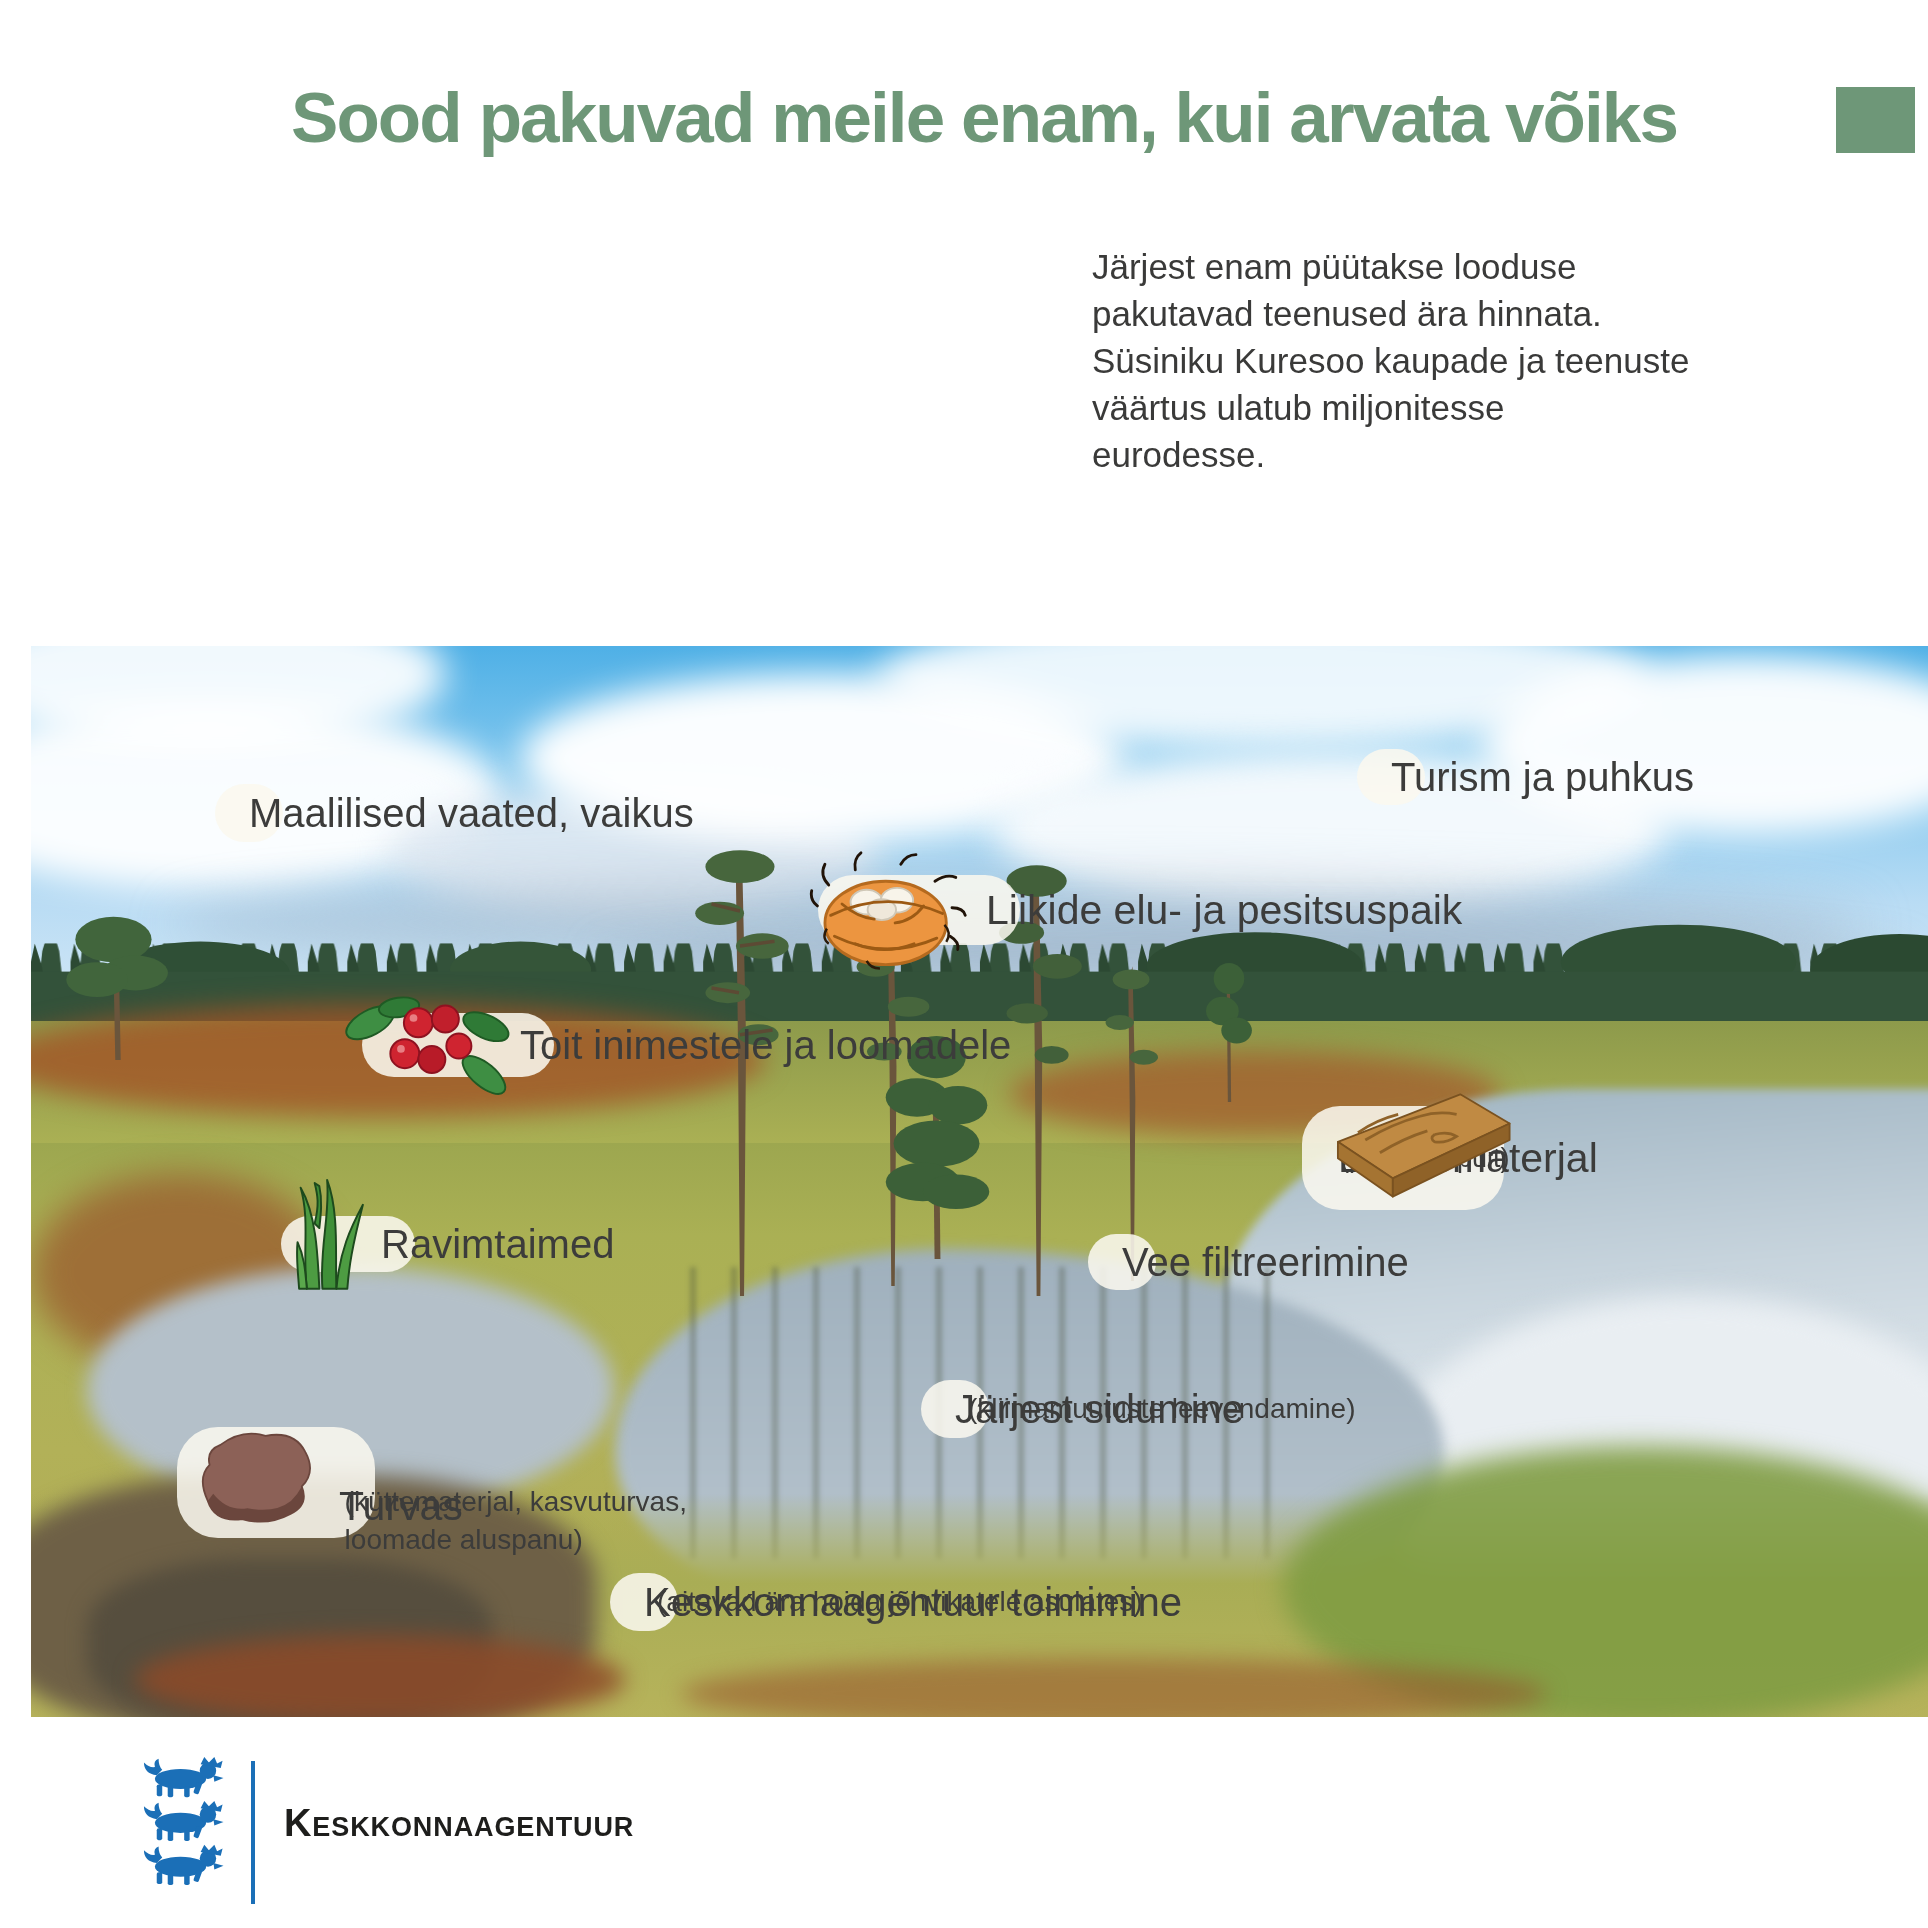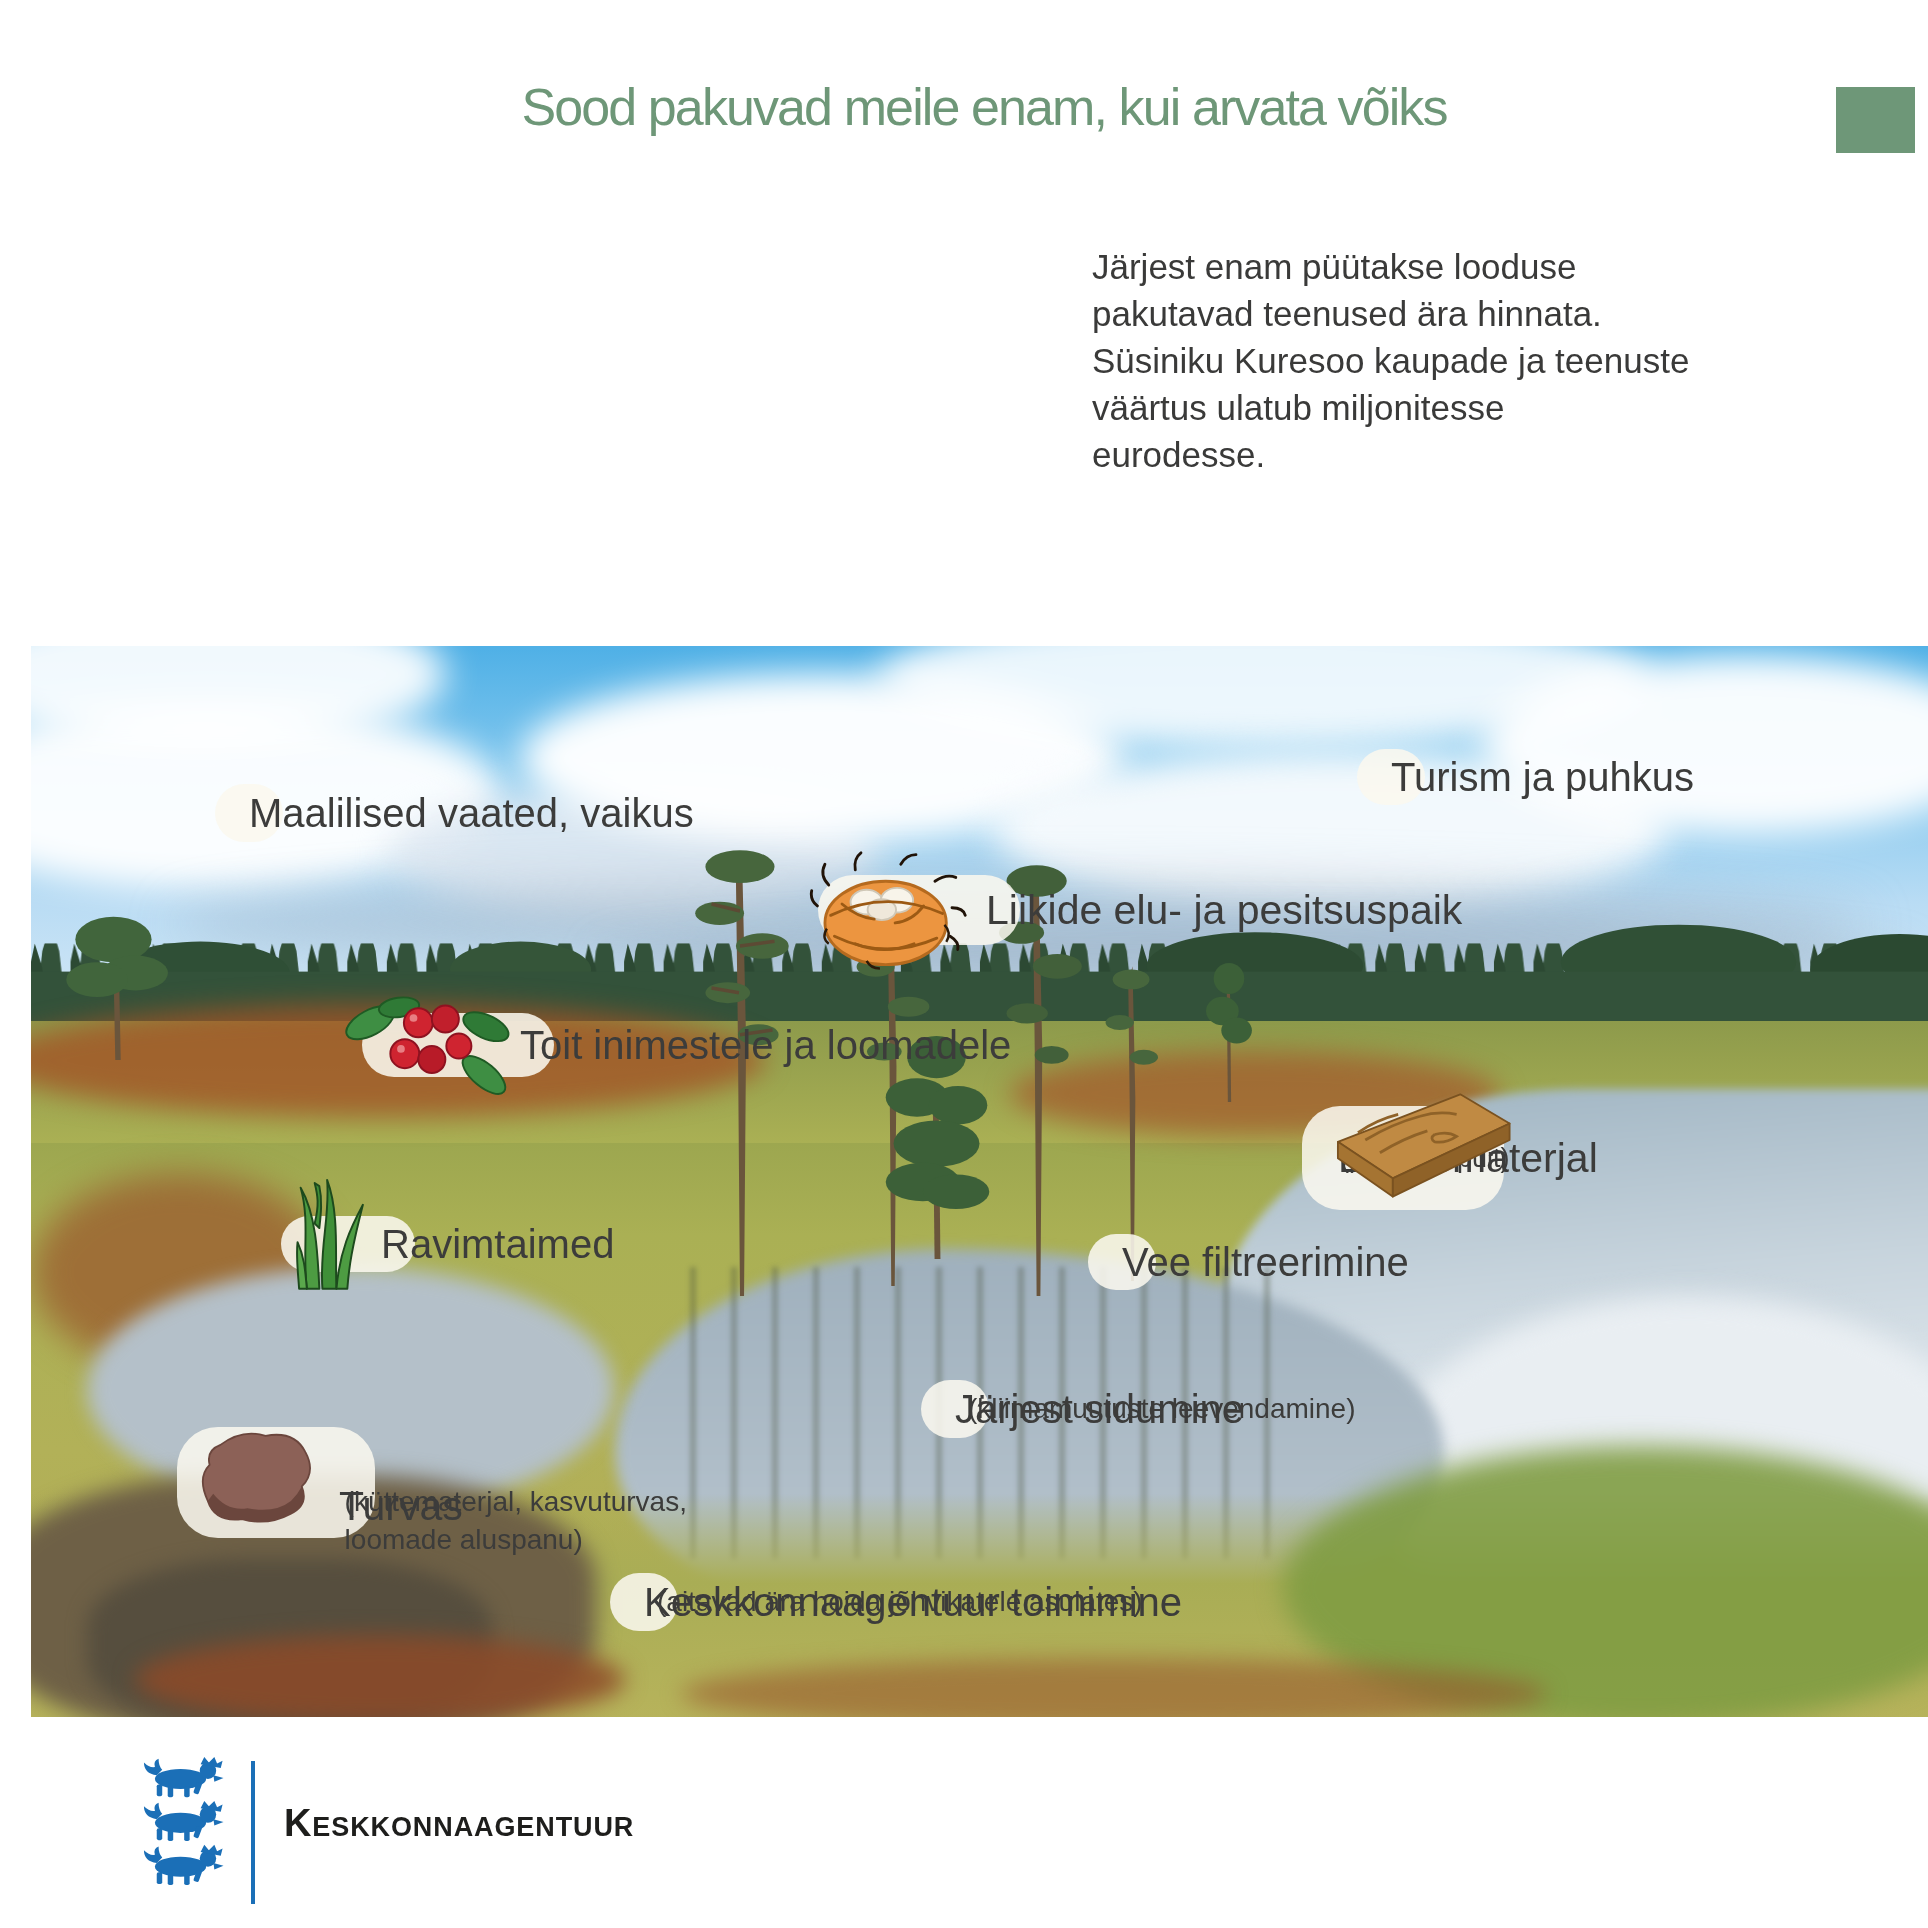--- a/index.html
+++ b/index.html
@@ -1,21 +1,21 @@
 <!DOCTYPE html>
 <html style="font-size:15px"><head>
 <meta charset="utf-8">
 <style>
   html,body{margin:0;padding:0;background:#fff;}
   #page{position:relative;width:1928px;height:1928px;background:#fff;overflow:hidden;
         font-family:"Liberation Sans","DejaVu Sans",sans-serif;color:#3a3a39;}
 
   
   .title{position:absolute;left:141px;top:77px;width:1686px;text-align:center;
-         font-size:52px;font-weight:400;letter-spacing:-1.9px;white-space:nowrap;color:#6E9778;}
+         font-size:71px;font-weight:700;letter-spacing:-1.9px;white-space:nowrap;color:#6E9778;}
   .title-block{position:absolute;left:1836px;top:87px;width:79px;height:66px;background:#6E9778;}
 
   
   .para{position:absolute;top:243px;font-size:35px;line-height:47px;white-space:pre-line;color:#3a3a39;}
   .para.left{left:146px;width:866px;}
   .para.right{left:1092px;width:791px;}
 
   
   .photo{position:absolute;left:0;top:646px;width:1928px;height:1071px;overflow:hidden;
          background:linear-gradient(180deg,#54b2e6 0%,#a6d2f0 20%,#ddecf7 37%,#93a04c 40%,#aab054 55%,#b2b158 75%,#b0a954 100%);margin-left:31px;}

